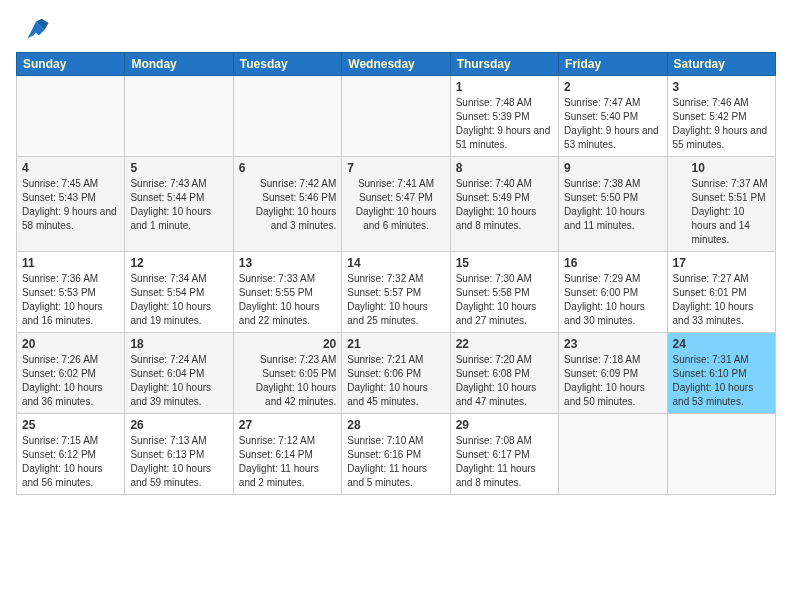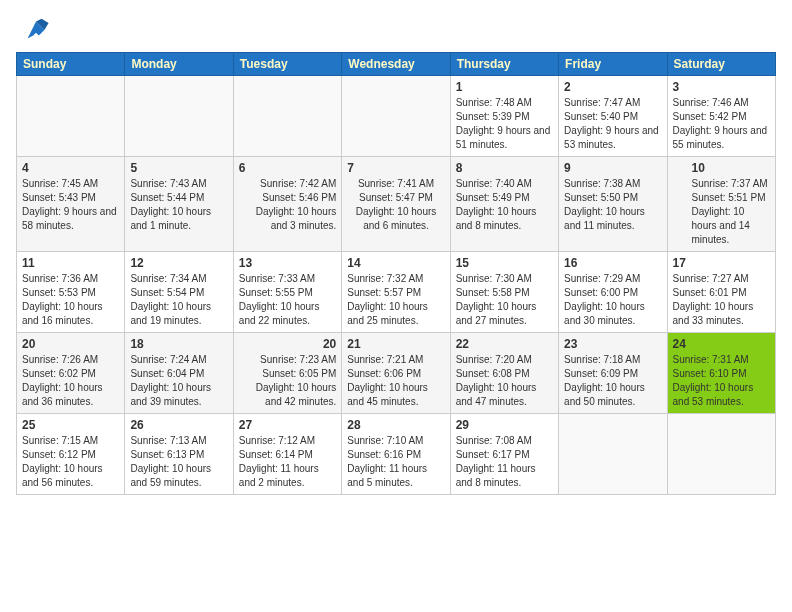--- a/index.html
+++ b/index.html
@@ -260,21 +260,21 @@
           <div class="day-info" style="white-space: pre-line;">Sunrise: 7:20 AM
 Sunset: 6:08 PM
 Daylight: 10 hours and 47 minutes.</div>
         </td>
         <td style="background: rgb(245, 245, 245);">
           <span class="day-number">23</span>
           <div class="day-info" style="white-space: pre-line;">Sunrise: 7:18 AM
 Sunset: 6:09 PM
 Daylight: 10 hours and 50 minutes.</div>
         </td>
-        <td style="background: #84cc16;">
+        <td style="background: #7dd3fc;">
           <span class="day-number">24</span>
           <div class="day-info" style="white-space: pre-line;">Sunrise: 7:31 AM
 Sunset: 6:10 PM
 Daylight: 10 hours and 53 minutes.</div>
         </td>
       </tr>
       <tr>
         <td>
           <span class="day-number">25</span>
           <div class="day-info" style="white-space: pre-line;">Sunrise: 7:15 AM

